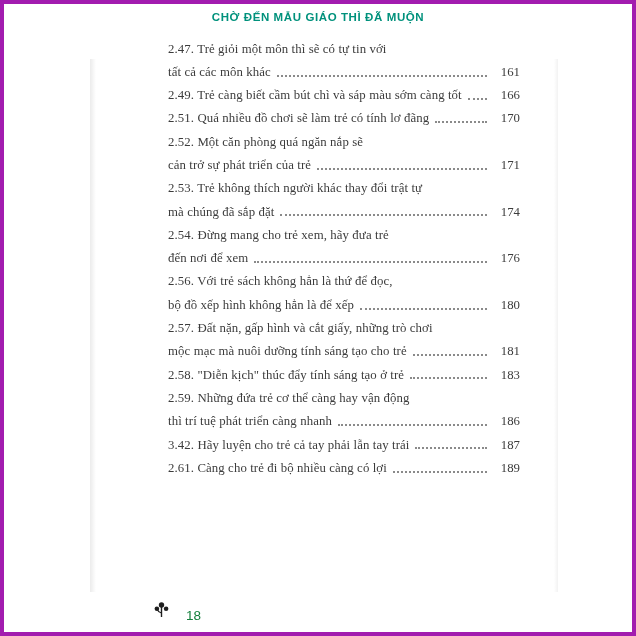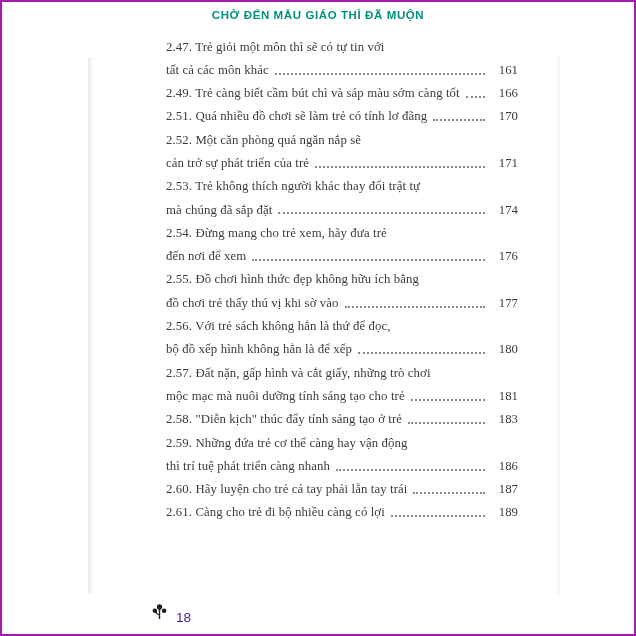--- a/index.html
+++ b/index.html
@@ -4,21 +4,21 @@
 <style>
   * { margin: 0; padding: 0; box-sizing: border-box; }
   html, body { background: #fafafa; }
   body { font-family: "Liberation Sans", "DejaVu Sans", sans-serif; }
 
   .page {
     position: relative;
     width: 636px;
     height: 636px;
     background: #ffffff;
-    border: 2px solid #a21caf;
+    border: 4px solid #a21caf;
     overflow: hidden;
     color: #3c3c3c;
   }
 
   
   .edge-left {
     position: absolute;
     left: 86px; top: 55px; bottom: 40px;
     width: 6px;
     background: linear-gradient(to right, rgba(0,0,0,0.08), rgba(0,0,0,0));
@@ -81,22 +81,23 @@
     position: absolute;
     left: 150px;
     bottom: 8px;
     display: flex;
     align-items: flex-end;
     gap: 9px;
   }
 
   .footer .num {
     font-size: 13.5px;
-    color: #4c1d95;
+    color: #15803d;
     padding-bottom: 1px;
+    margin-left: 8px;
   }
 </style>
 </head>
 <body>
 
 <div class="page">
 
   <div class="edge-left"></div>
   <div class="edge-right"></div>
 
@@ -152,30 +153,20 @@
           <span class="txt">2.54. Đừng mang cho trẻ xem, hãy đưa trẻ</span>
         </div>
         <div class="line">
           <span class="txt">đến nơi để xem</span>
           <span class="dots"></span>
           <span class="pg">176</span>
         </div>
       </div>
       <div class="entry">
         <div class="line">
-          <span class="txt">2.55. Đồ chơi hình thức đẹp không hữu ích bằng</span>
-        </div>
-        <div class="line">
-          <span class="txt">đồ chơi trẻ thấy thú vị khi sờ vào</span>
-          <span class="dots"></span>
-          <span class="pg">177</span>
-        </div>
-      </div>
-      <div class="entry">
-        <div class="line">
           <span class="txt">2.56. Với trẻ sách không hẳn là thứ để đọc,</span>
         </div>
         <div class="line">
           <span class="txt">bộ đồ xếp hình không hẳn là để xếp</span>
           <span class="dots"></span>
           <span class="pg">180</span>
         </div>
       </div>
       <div class="entry">
         <div class="line">
@@ -199,21 +190,21 @@
           <span class="txt">2.59. Những đứa trẻ cơ thể càng hay vận động</span>
         </div>
         <div class="line">
           <span class="txt">thì trí tuệ phát triển càng nhanh</span>
           <span class="dots"></span>
           <span class="pg">186</span>
         </div>
       </div>
       <div class="entry">
         <div class="line">
-          <span class="txt">2.60. Hãy luyện cho trẻ cả tay phải lẫn tay trái</span>
+          <span class="txt">3.42. Hãy luyện cho trẻ cả tay phải lẫn tay trái</span>
           <span class="dots"></span>
           <span class="pg">187</span>
         </div>
       </div>
       <div class="entry">
         <div class="line">
           <span class="txt">2.61. Càng cho trẻ đi bộ nhiều càng có lợi</span>
           <span class="dots"></span>
           <span class="pg">189</span>
         </div>

